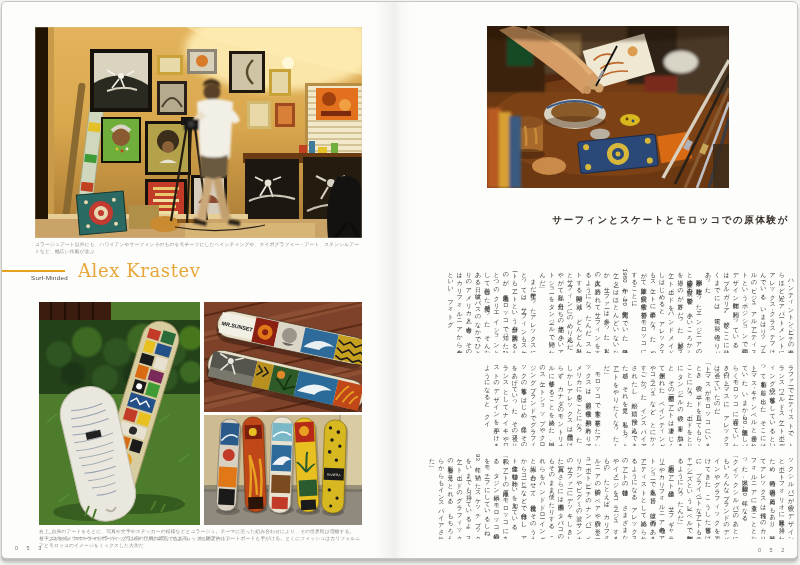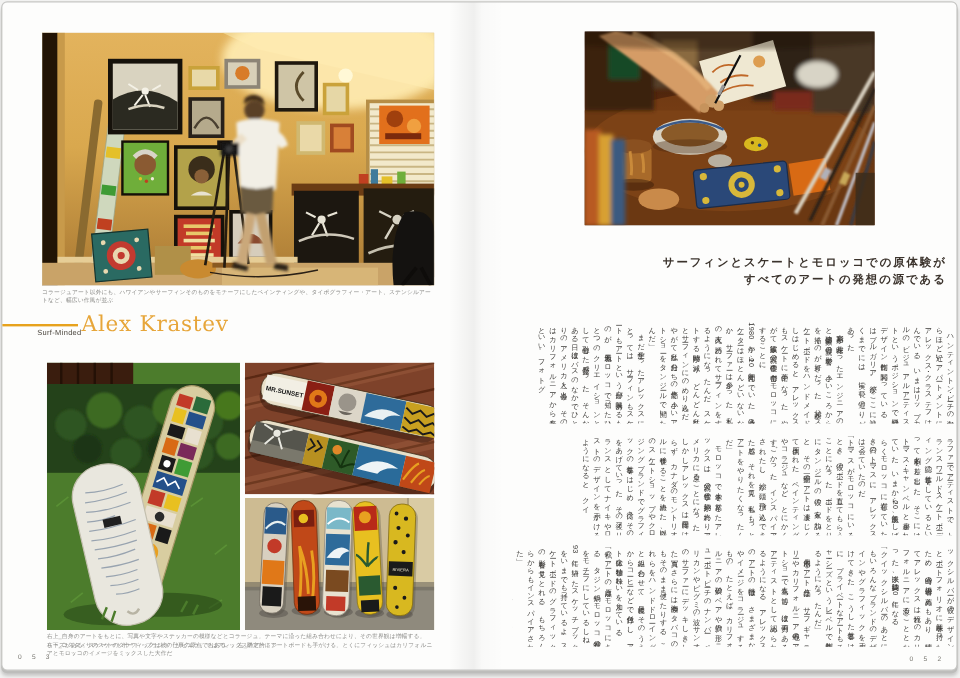--- a/index.html
+++ b/index.html
@@ -10,21 +10,21 @@
           border:1px solid #c6c6c4;border-radius:5px;
           box-shadow:0 2px 0 #bdbdbb,0 4px 3px rgba(0,0,0,.18);}
   .gutter{position:absolute;left:372px;top:0;width:46px;height:100%;
           background:linear-gradient(to right,rgba(0,0,0,0) 0%,rgba(0,0,0,.055) 45%,rgba(0,0,0,.015) 60%,rgba(0,0,0,0) 100%);}
   .photo{position:absolute;overflow:hidden;}
   .photo svg{display:block;}
   .cap{position:absolute;color:#8b8b88;font-size:4.8px;line-height:6.6px;letter-spacing:.1px;}
   .pagenum{position:absolute;color:#77766f;font-size:5.5px;letter-spacing:3.5px;}
   .kicker-rule{position:absolute;left:0;top:268px;width:63px;height:2.4px;background:#e7a21d;}
   .kicker{position:absolute;left:29px;top:272px;font-size:6.2px;color:#4b463e;letter-spacing:.3px;}
-  .artist{position:absolute;left:66px;top:258px;font-family:"DejaVu Serif","Liberation Serif",serif;
+  .artist{position:absolute;left:76px;top:258px;font-family:"DejaVu Serif","Liberation Serif",serif;
           font-size:18px;color:#e7a63a;letter-spacing:.6px;}
   .headline{position:absolute;left:427px;top:211px;width:360px;text-align:right;
             color:#3b332c;font-weight:bold;font-size:9.5px;line-height:13.5px;letter-spacing:1.6px;}
   .tier{position:absolute;left:425px;width:368px;height:85px;overflow:hidden;
         writing-mode:vertical-rl;text-orientation:mixed;
         font-size:6px;line-height:9.2px;letter-spacing:.25px;color:#3d3b38;
         text-align:justify;white-space:pre-line;}
 </style>
 </head>
 <body>
@@ -538,21 +538,20 @@
       <rect x="196" y="116" width="10" height="6" fill="#b0b0b8" transform="rotate(-62 201 119)"></rect>
       <rect x="212" y="120" width="10" height="6" fill="#c8a858" transform="rotate(-66 217 123)"></rect>
     </g>
     <rect x="226" y="118" width="16" height="44" fill="#3a2c1c" opacity=".8"></rect>
     <path d="M0,0 h242 v10 q-120,10 -242,2 Z" fill="#1a0d04" opacity=".35" filter="url(#hb1)"></path>
    </svg>
   </div>
 
   <div class="headline">
     <div>サーフィンとスケートとモロッコでの原体験が</div>
-    <div>すべてのアートの発想の源である</div>
   </div>
 
   <div class="tier" style="top:266px">　ハンティントン・ビーチの海からほど近いアパートメントにアレックス・クラステフは住んでいる。いまはリップカールのビジュアルアーティストというポジションで同社のデザイン制作に関わっている。出身はブルガリア。彼がここに辿り着くまでには、実に長い道のりがあった。
 　水彩画が趣味だったエンジニアの父親と建築家の母親の影響で、小さいころから絵を描くのが好きだった。父親がスケートボードをハンドメイドしはじめると、アレックスもスケートに夢中になった。やがて家族は父親の仕事の都合でモロッコに移住することに。
 「1980年から10年間住んでいた。当時スケーターはほとんどいないなか、サーファーは多かった。私も現地の友人に誘われてサーフィンをするようになったんだ。スケートする時間が減り、どんどん私は波とサーフィンにのめり込んだ。やがて私は自分たちの作品で小さいアートショーをタンジールで開いたんだ」
 　まだ学生だったアレックスにとっては、サーフィンもスケートもアートという自分が興味あるものが、新天地モロッコで知ったひとつのクリエイションとして融合した感覚だった。そんなある日、彼はバスのなかでひとりのアメリカ人と出会う。その男はカリフォルニアから来たといい、フォトグ</div>
   <div class="tier" style="top:359px">ラファーでアーティストで、トランスワールド・スケートボーディング誌の仕事をしているといって名刺を差し出した。そこにはトーマス・キャンベルと書かれていた。いまから20年以上前、しばらくモロッコに滞在していた若き日のトーマスに、アレックスは会っていたのだ。
 「トーマスがモロッコにいるとき、彼のボードを直してもらうことになった。ボードをとりにタンジールの彼の家を訪ねると、その壁一面のアートは凄まじくて圧倒された。ペインティングやコラージュなど、とにかくすごかった。インスパイアされたし、絵が頭に飛び込んできた感じ。それを見て、私ももっとアートをやりたくなったんだ」
 　モロッコで大学を卒業したアレックスは、父親の仕事の契約が終わりアメリカに戻ることになった。しかしアレックスは母国には戻らず、カナダのモントリオールに移住することを決めた。以降、地元のスケートショップやクロージングブランドでグラフィックの仕事をはじめ、徐々にその腕をあげていった。その後フリーランスとしてナイキやロストのデザインを手がけるようになると、クイ</div>
   <div class="tier" style="top:452px">ックシルバーが彼のデザインとポートフォリオに興味を持ったため、当時の担当者の薦めもあり、晴れてアレックスは憧れのカリフォルニアに渡ることとなった。以来、契約は10年になる。

